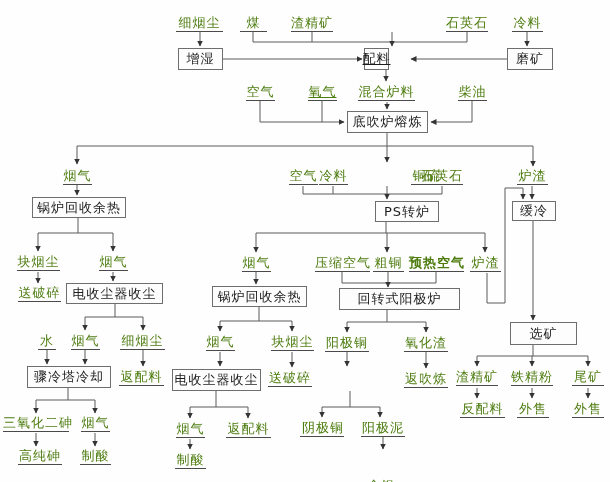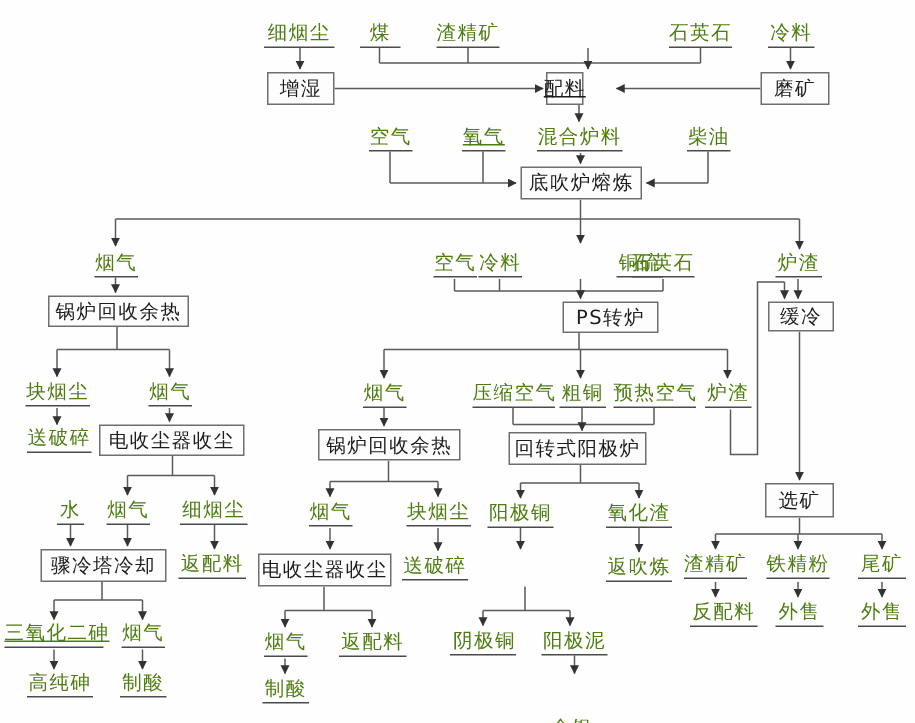--- a/index.html
+++ b/index.html
@@ -110,23 +110,23 @@
   <div class="box" style="left:178px;top:48px;width:45px;height:22px;">增湿</div>
   <div class="box" style="left:364px;top:48px;width:25px;height:22px;text-decoration:underline;">配料</div>
   <div class="box" style="left:507px;top:48px;width:46px;height:22px;">磨矿</div>
   <div class="box" style="left:347px;top:111px;width:81px;height:22px;">底吹炉熔炼</div>
   <div class="box" style="left:355px;top:201px;width:64px;height:21px;margin-left:20px;">PS转炉</div>
   <div class="box" style="left:32px;top:197px;width:94px;height:21px;">锅炉回收余热</div>
   <div class="box" style="left:66px;top:283px;width:97px;height:21px;">电收尘器收尘</div>
   <div class="box" style="left:27px;top:366px;width:84px;height:22px;">骤冷塔冷却</div>
   <div class="box" style="left:212px;top:286px;width:95px;height:21px;">锅炉回收余热</div>
   <div class="box" style="left:172px;top:369px;width:89px;height:22px;">电收尘器收尘</div>
-  <div class="box" style="left:339px;top:288px;width:92px;height:22px;">回转式阳极炉</div>
+  <div class="box" style="left:339px;top:288px;width:121px;height:22px;">回转式阳极炉</div>
   <div class="box" style="left:512px;top:201px;width:44px;height:20px;">缓冷</div>
-  <div class="box" style="left:510px;top:322px;width:46px;height:23px;">选矿</div>
+  <div class="box" style="left:510px;top:322px;width:67px;height:23px;">选矿</div>
 
   <div class="lbl" style="left:176px;top:15px;width:47px;">细烟尘</div>
   <div class="lbl" style="left:240px;top:15px;width:27px;">煤</div>
   <div class="lbl" style="left:291px;top:15px;width:42px;">渣精矿</div>
   <div class="lbl" style="left:446px;top:15px;width:42px;">石英石</div>
   <div class="lbl" style="left:512px;top:15px;width:31px;">冷料</div>
 
   <div class="lbl" style="left:246px;top:84px;width:29px;">空气</div>
   <div class="lbl" style="left:308px;top:84px;width:29px;text-decoration:underline;">氧气</div>
   <div class="lbl" style="left:358px;top:84px;width:57px;">混合炉料</div>
@@ -137,21 +137,21 @@
   <div class="lbl" style="left:319px;top:168px;width:29px;">冷料</div>
   <div class="lbl" style="left:371px;top:168px;width:31px;margin-left:40px;">铜硫</div>
   <div class="lbl" style="left:421px;top:168px;width:42px;">石英石</div>
   <div class="lbl" style="left:517px;top:168px;width:31px;">炉渣</div>
 
   <div class="lbl" style="left:17px;top:254px;width:43px;">块烟尘</div>
   <div class="lbl" style="left:99px;top:254px;width:29px;">烟气</div>
   <div class="lbl" style="left:242px;top:255px;width:29px;">烟气</div>
   <div class="lbl" style="left:315px;top:255px;width:55px;">压缩空气</div>
   <div class="lbl" style="left:373px;top:255px;width:31px;">粗铜</div>
-  <div class="lbl" style="left:409px;top:255px;width:55px;">预热空气</div>
+  <div class="lbl" style="left:409px;top:255px;width:55px;font-weight:bold;">预热空气</div>
   <div class="lbl" style="left:470px;top:255px;width:31px;">炉渣</div>
 
   <div class="lbl" style="left:18px;top:285px;width:43px;">送破碎</div>
 
   <div class="lbl" style="left:38px;top:333px;width:18px;">水</div>
   <div class="lbl" style="left:71px;top:333px;width:29px;">烟气</div>
   <div class="lbl" style="left:120px;top:333px;width:45px;">细烟尘</div>
   <div class="lbl" style="left:206px;top:334px;width:29px;">烟气</div>
   <div class="lbl" style="left:271px;top:334px;width:43px;">块烟尘</div>
   <div class="lbl" style="left:325px;top:335px;width:44px;">阳极铜</div>
@@ -161,21 +161,21 @@
   <div class="lbl" style="left:268px;top:370px;width:44px;">送破碎</div>
   <div class="lbl" style="left:404px;top:371px;width:44px;">返吹炼</div>
   <div class="lbl" style="left:456px;top:369px;width:42px;">渣精矿</div>
   <div class="lbl" style="left:511px;top:369px;width:42px;">铁精粉</div>
   <div class="lbl" style="left:572px;top:369px;width:32px;">尾矿</div>
 
   <div class="lbl" style="left:460px;top:401px;width:45px;">反配料</div>
   <div class="lbl" style="left:517px;top:401px;width:32px;">外售</div>
   <div class="lbl" style="left:572px;top:401px;width:32px;">外售</div>
 
-  <div class="lbl" style="left:3px;top:415px;width:66px;text-decoration:underline;">三氧化二砷</div>
+  <div class="lbl" style="left:3px;top:415px;width:66px;">三氧化二砷</div>
   <div class="lbl" style="left:81px;top:415px;width:29px;">烟气</div>
   <div class="lbl" style="left:176px;top:421px;width:29px;">烟气</div>
   <div class="lbl" style="left:226px;top:421px;width:45px;">返配料</div>
   <div class="lbl" style="left:300px;top:420px;width:44px;text-align:right;">阴极铜</div>
   <div class="lbl" style="left:361px;top:420px;width:44px;">阳极泥</div>
 
   <div class="lbl" style="left:18px;top:448px;width:44px;">高纯砷</div>
   <div class="lbl" style="left:80px;top:448px;width:31px;">制酸</div>
   <div class="lbl" style="left:175px;top:452px;width:31px;">制酸</div>
   <div class="lbl" style="left:366px;top:453px;width:31px;margin-top:25px;">金银</div>

